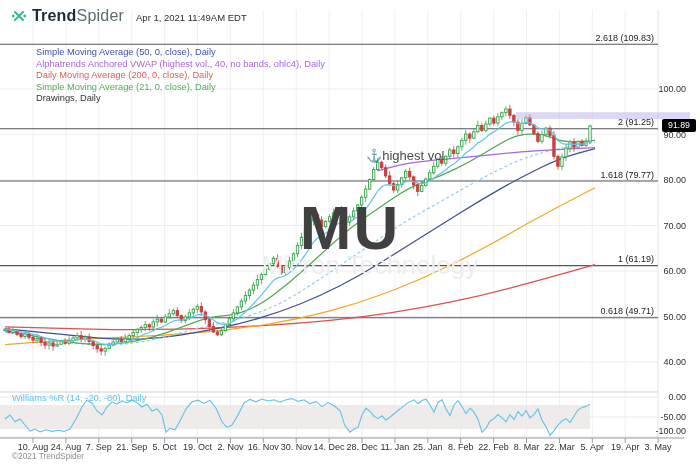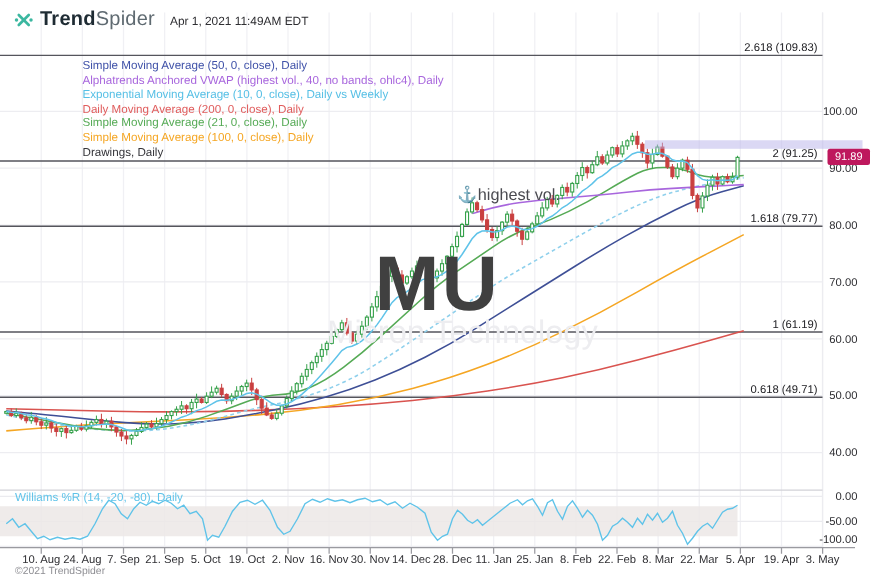--- a/index.html
+++ b/index.html
@@ -6,27 +6,27 @@
   .app{position:relative;width:700px;height:465px;background:#fff;overflow:hidden;
        font-family:"Liberation Sans",sans-serif;-webkit-font-smoothing:antialiased;}
   svg text{font-family:"Liberation Sans",sans-serif;}
   .abs{position:absolute;}
   .titlebar{left:10px;top:7px;display:flex;align-items:center;gap:4px;}
   .logo-trend{font-size:16px;font-weight:700;color:#1e2b33;letter-spacing:.2px;}
   .logo-spider{font-size:16px;font-weight:400;color:#5f6a71;letter-spacing:.2px;}
   .timestamp{font-size:9.5px;font-weight:400;color:#2e2e32;margin-left:8px;padding-top:3px;}
   .subtitle{left:36px;top:30px;font-size:9.5px;font-weight:600;color:#2e2e32;}
   .legend{left:36px;top:47px;}
-  .legend .lg{font-size:9.3px;line-height:11.6px;white-space:nowrap;margin-left:30px;}
+  .legend .lg{font-size:9.3px;line-height:11.6px;white-space:nowrap;}
   .annot{left:366px;top:148px;font-size:13px;color:#4a4a50;white-space:nowrap;}
   .wm1{left:290px;top:192px;width:120px;text-align:center;font-size:62px;font-weight:700;color:#404040;letter-spacing:2px;}
   .wm2{left:250px;top:250px;width:240px;text-align:center;font-size:26px;font-weight:400;color:#ededf0;}
   .osc-label{left:12px;top:393px;font-size:9.3px;color:#5fc3e9;}
   .copyright{left:12px;top:451px;font-size:8.3px;color:#8e8e93;}
-  .badge{left:662px;top:119px;width:34px;height:13px;background:#be185d;border-radius:2px;
+  .badge{left:662px;top:119px;width:34px;height:13px;background:#000000;border-radius:2px;
          color:#fff;font-size:8.8px;line-height:13px;text-align:center;}
 </style>
 </head>
 <body>
 
 <div class="app">
 
   <svg id="chart-svg" width="700" height="465" class="abs" style="left:0;top:0">
       <line x1="33" y1="10" x2="33" y2="438" stroke="#f0f0f4" stroke-width="1"></line>
       <line x1="65.9" y1="10" x2="65.9" y2="438" stroke="#f0f0f4" stroke-width="1"></line>
@@ -439,24 +439,22 @@
       </svg>
     </span>
     <span><span class="logo-trend">Trend</span><span class="logo-spider">Spider</span></span>
     <span class="timestamp">Apr 1, 2021 11:49AM EDT</span>
   </div>
 
 
   <div class="abs legend">
     <div class="lg" style="color: rgb(63, 81, 168);">Simple Moving Average (50, 0, close), Daily</div>
     <div class="lg" style="color: rgb(168, 102, 221);">Alphatrends Anchored VWAP (highest vol., 40, no bands, ohlc4), Daily</div>
-    <div class="lg" style="color: rgb(85, 191, 229);">Exponential Moving Average (10, 0, close), Daily vs Weekly</div>
     <div class="lg" style="color: rgb(224, 92, 92);">Daily Moving Average (200, 0, close), Daily</div>
     <div class="lg" style="color: rgb(85, 170, 85);">Simple Moving Average (21, 0, close), Daily</div>
-    <div class="lg" style="color: rgb(245, 166, 35);">Simple Moving Average (100, 0, close), Daily</div>
     <div class="lg" style="color: rgb(51, 51, 56);">Drawings, Daily</div>
   </div>
 
   <div class="abs wm1">MU</div>
   <div class="abs wm2">Micron Technology</div>
 
   <div class="abs annot"><span>⚓</span><span>highest vol.</span></div>
 
   <div class="abs badge">91.89</div>
 

